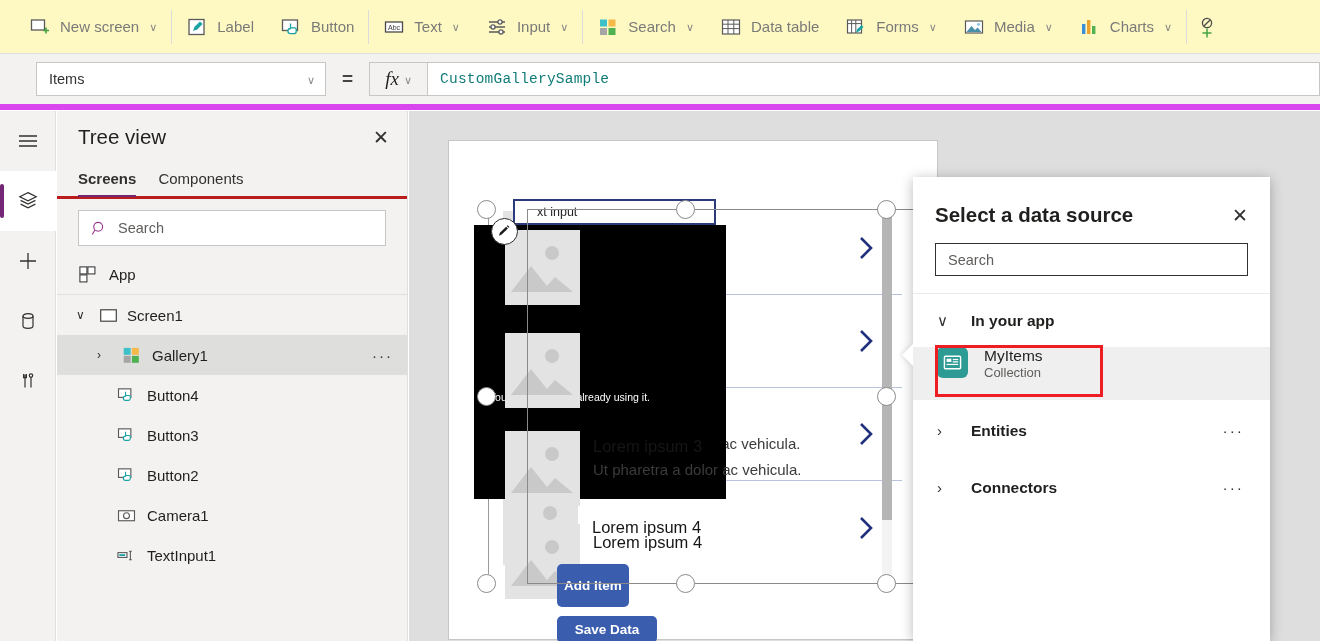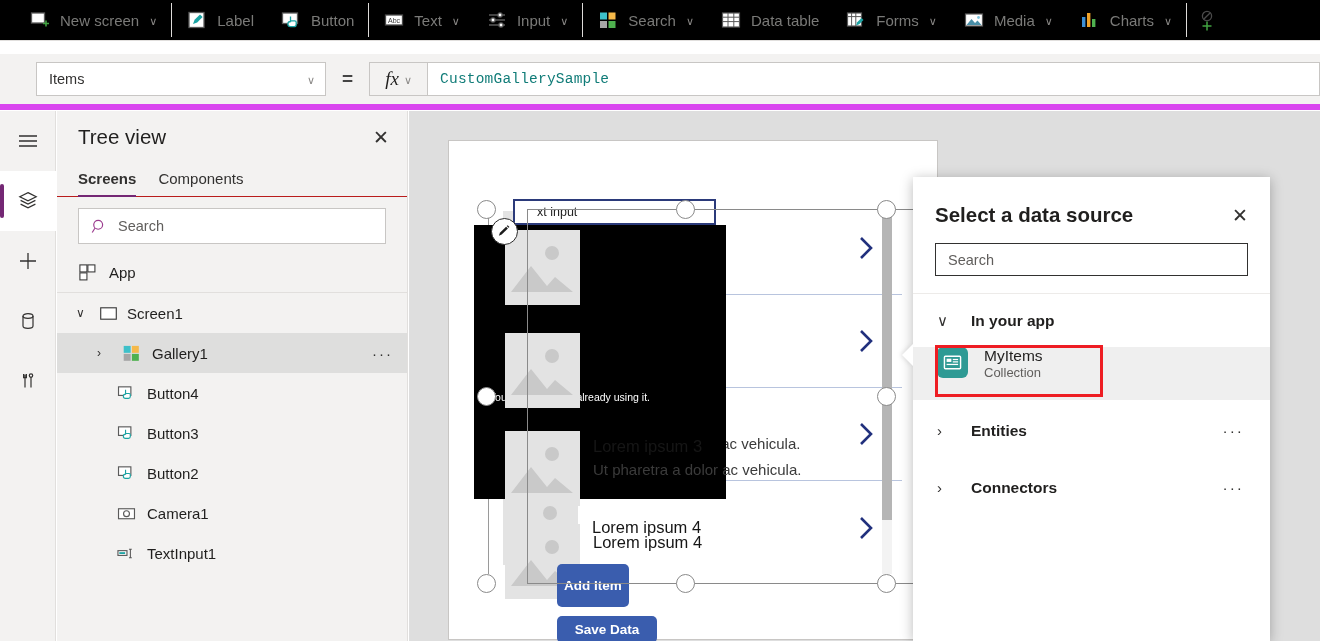--- a/index.html
+++ b/index.html
@@ -8,22 +8,22 @@
     width: 1320px; height: 641px;
     overflow: hidden;
     background: #ffffff;
     font-family: "Liberation Sans", sans-serif;
     -webkit-font-smoothing: antialiased;
   }
   #app { position: relative; width: 1320px; height: 641px; }
 
   
   .toolbar {
-    position: absolute; left: 0; top: 0; width: 1320px; height: 41px;
-    background: #000000;
+    position: absolute; left: 0; top: 0; width: 1320px; height: 54px;
+    background: #fef9c3;
     border-bottom: 1px solid #e1dfdd;
     display: flex; align-items: center;
   }
   .tb-item {
     display: flex; align-items: center; gap: 9px;
     height: 54px; padding: 0 13px;
     color: #8a8886; font-size: 15px; white-space: nowrap;
     cursor: default;
   }
   .tb-item .lbl { color: #7a7a78; }
@@ -77,21 +77,21 @@
   .tree {
     position: absolute; left: 57px; top: 111px; width: 351px; height: 530px;
     background: #f3f2f1; border-right: 1px solid #e1dfdd;
   }
   .tree-head {
     height: 52px; display: flex; align-items: center; justify-content: space-between;
     padding: 0 18px 0 21px;
   }
   .tree-title { font-size: 20.5px; color: #201f1e; }
   .x-btn { font-size: 19px; color: #323130; line-height: 1; cursor: default; }
-  .tabs { display: flex; gap: 22px; padding: 0 21px; border-bottom: 1px solid #b91c1c; }
+  .tabs { display: flex; gap: 22px; padding: 0 21px; border-bottom: 3px solid #b91c1c; }
   .tab { font-size: 15px; color: #323130; padding: 7px 0 9px; position: relative; }
   .tab.sel { font-weight: bold; }
   .tab.sel::after {
     content:""; position:absolute; left:0; right:0; bottom:-1px; height:2px; background:#742774;
   }
   .srch-wrap { padding: 11px 21px 9px; }
   .srch {
     height: 36px; background: #ffffff; border: 1px solid #c8c6c4;
     display: flex; align-items: center; gap: 10px; padding: 0 12px;
   }

